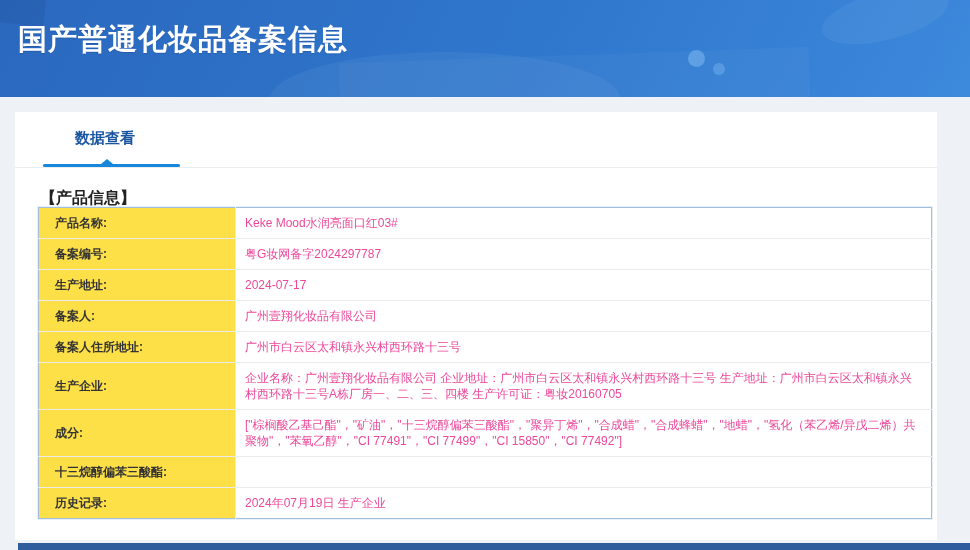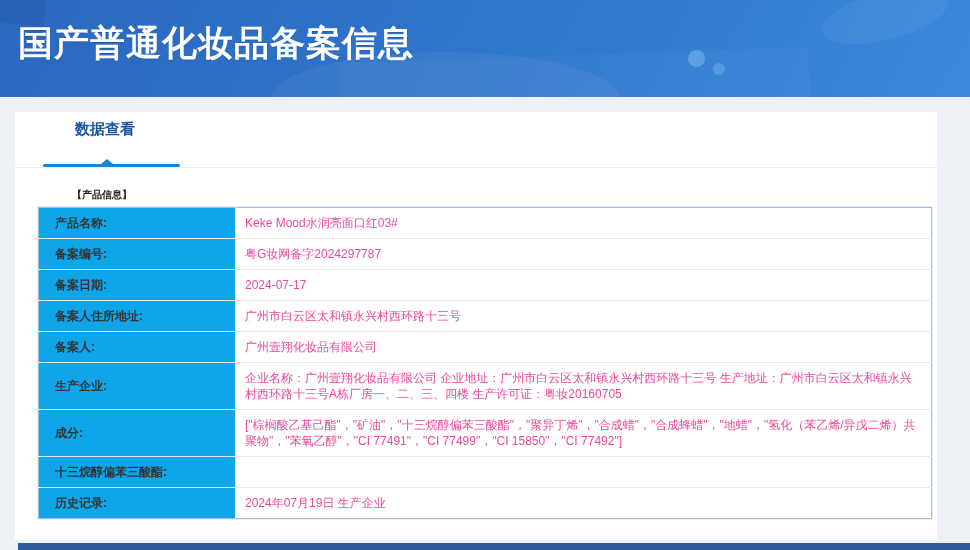--- a/index.html
+++ b/index.html
@@ -35,68 +35,68 @@
   .header .deco-circle-2 {
     position:absolute; left:713px; top:63px; width:12px; height:12px;
     border-radius:50%; background:rgba(125,185,242,0.42);
   }
   .header .deco-blob-tr {
     position:absolute; left:820px; top:-8px; width:130px; height:48px;
     background:rgba(255,255,255,0.05); border-radius:50%; transform:rotate(-14deg);
   }
   .page-title {
     position:absolute; left:18px; top:20px;
-    font-size:35px; font-weight:bold; color:#ffffff; letter-spacing:1px;
+    font-size:29px; font-weight:bold; color:#ffffff; letter-spacing:1px;
     text-shadow:0 1px 1px rgba(0,0,60,0.15);
     text-align:right;
   }
 
   
   .card {
     position:absolute; left:15px; top:112px; width:922px; height:428px;
     background:#ffffff;
   }
   .tab-bar {
     position:absolute; left:0; top:0; width:100%; height:56px;
     border-bottom:1px solid #ededed;
   }
   .tab {
-    position:absolute; left:60px; top:8px;
+    position:absolute; left:60px; top:17px;
     font-size:15px; font-weight:bold; color:#1a55a0; cursor:pointer;
   }
   .tab-underline {
     position:absolute; left:28px; top:52px; width:137px; height:3px;
     background:#1787db; border-radius:2px;
   }
   .tab-caret {
     position:absolute; left:86px; top:47px; width:0; height:0;
     border-left:6px solid transparent; border-right:6px solid transparent;
     border-bottom:5px solid #1787db;
   }
   .section-title {
     position:absolute; left:25px; top:76px;
-    font-size:10px; font-weight:bold; color:#222222;margin-left:32px;
+    font-size:16px; font-weight:bold; color:#222222;
   }
 
   
   .info-table {
     position:absolute; left:23px; top:95px; width:894px;
     border-collapse:collapse;
     border:1px solid #a3bfde;
     box-shadow:0 0 0 1px rgba(163,191,222,0.25);
   }
   .info-table td {
     border-bottom:1px solid #ebebeb;
     font-size:12px; color:#ec4899;
     vertical-align:middle;
     line-height:16px;
   }
   .info-table tr:last-child td { border-bottom:none; }
   .info-table td.lbl {
-    width:197px; background:#0ea5e9;
+    width:197px; background:#fde047;
     font-weight:bold; color:#333333;
     padding:7px 8px 7px 16px;
     border-right:1px solid #ebebeb;
   }
   .info-table td.val {
     padding:7px 12px 7px 9px;
     word-break:break-all;
   }
   .info-table tr { height:31px; }
   .info-table tr.tall { height:41px;margin-top:44px; }
@@ -133,30 +133,30 @@
     <tbody>
       <tr>
         <td class="lbl">产品名称:</td>
         <td class="val">Keke Mood水润亮面口红03#</td>
       </tr>
       <tr>
         <td class="lbl">备案编号:</td>
         <td class="val">粤G妆网备字2024297787</td>
       </tr>
       <tr>
-        <td class="lbl">备案日期:</td>
+        <td class="lbl">生产地址:</td>
         <td class="val">2024-07-17</td>
+      </tr>
+      <tr>
+        <td class="lbl">备案人:</td>
+        <td class="val">广州壹翔化妆品有限公司</td>
       </tr>
       <tr>
         <td class="lbl">备案人住所地址:</td>
         <td class="val">广州市白云区太和镇永兴村西环路十三号</td>
-      </tr>
-      <tr>
-        <td class="lbl">备案人:</td>
-        <td class="val">广州壹翔化妆品有限公司</td>
       </tr>
       <tr class="tall">
         <td class="lbl">生产企业:</td>
         <td class="val">企业名称：广州壹翔化妆品有限公司 企业地址：广州市白云区太和镇永兴村西环路十三号 生产地址：广州市白云区太和镇永兴村西环路十三号A栋厂房一、二、三、四楼 生产许可证：粤妆20160705</td>
       </tr>
       <tr class="tall">
         <td class="lbl">成分:</td>
         <td class="val">["棕榈酸乙基己酯"，"矿油"，"十三烷醇偏苯三酸酯"，"聚异丁烯"，"合成蜡"，"合成蜂蜡"，"地蜡"，"氢化（苯乙烯/异戊二烯）共聚物"，"苯氧乙醇"，"CI 77491"，"CI 77499"，"CI 15850"，"CI 77492"]</td>
       </tr>
       <tr>

